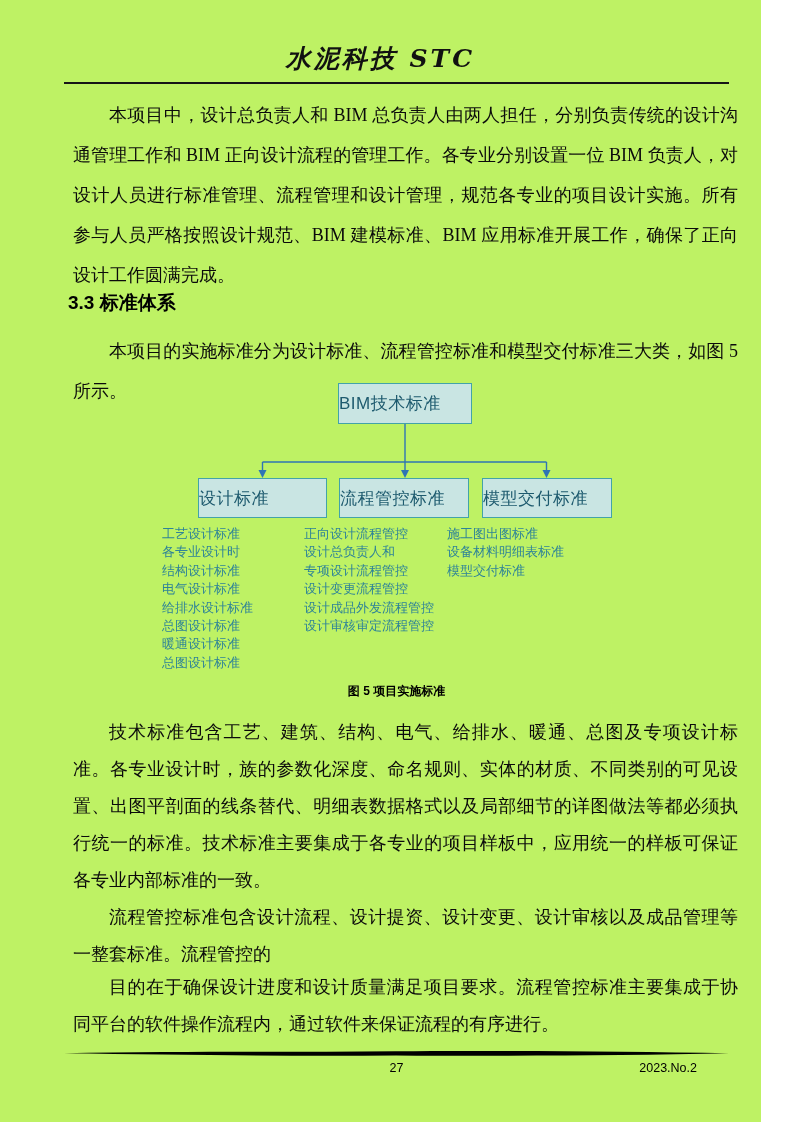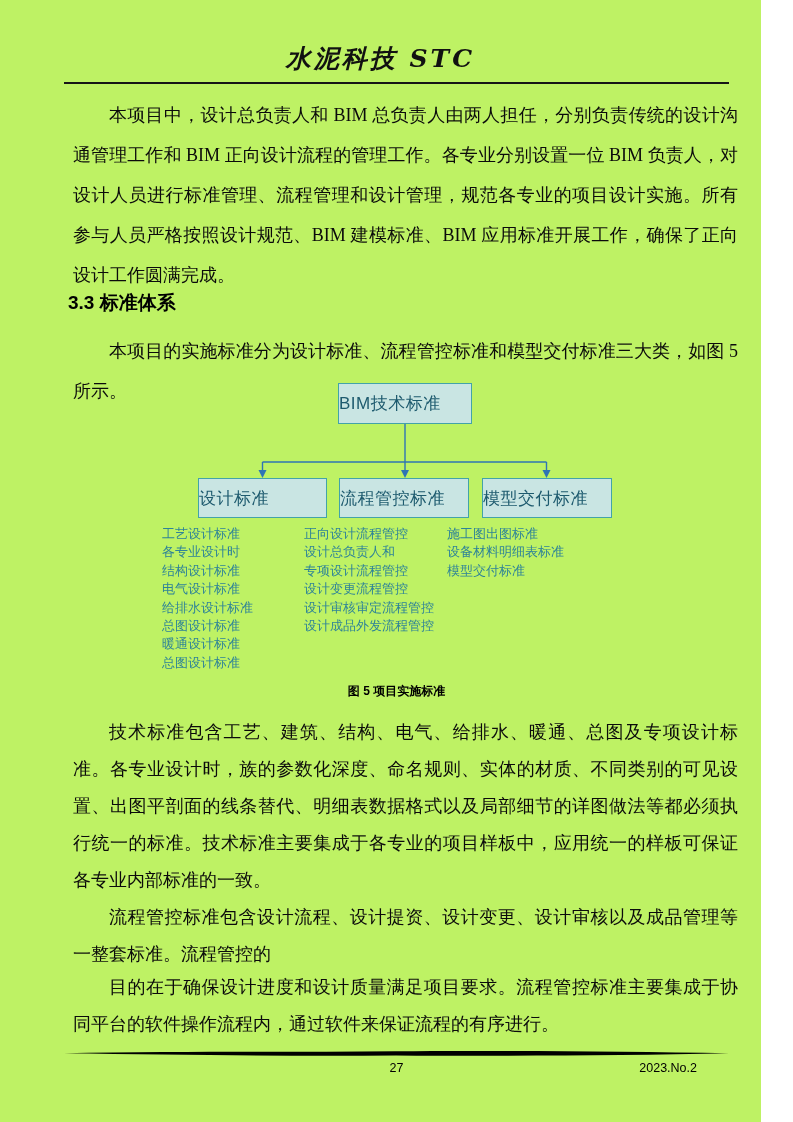--- a/index.html
+++ b/index.html
@@ -118,22 +118,22 @@
         <li>给排水设计标准</li>
         <li>总图设计标准</li>
         <li>暖通设计标准</li>
         <li>总图设计标准</li>
       </ul>
     <ul class="dlist dlist-2">
         <li>正向设计流程管控</li>
         <li>设计总负责人和</li>
         <li>专项设计流程管控</li>
         <li>设计变更流程管控</li>
+        <li>设计成品外发流程管控</li>
         <li>设计审核审定流程管控</li>
-        <li>设计成品外发流程管控</li>
       </ul>
     <ul class="dlist dlist-3">
         <li>施工图出图标准</li>
         <li>设备材料明细表标准</li>
         <li>模型交付标准</li>
       </ul>
   </div>
 
   <div class="figure-caption">图 5 项目实施标准</div>
 

